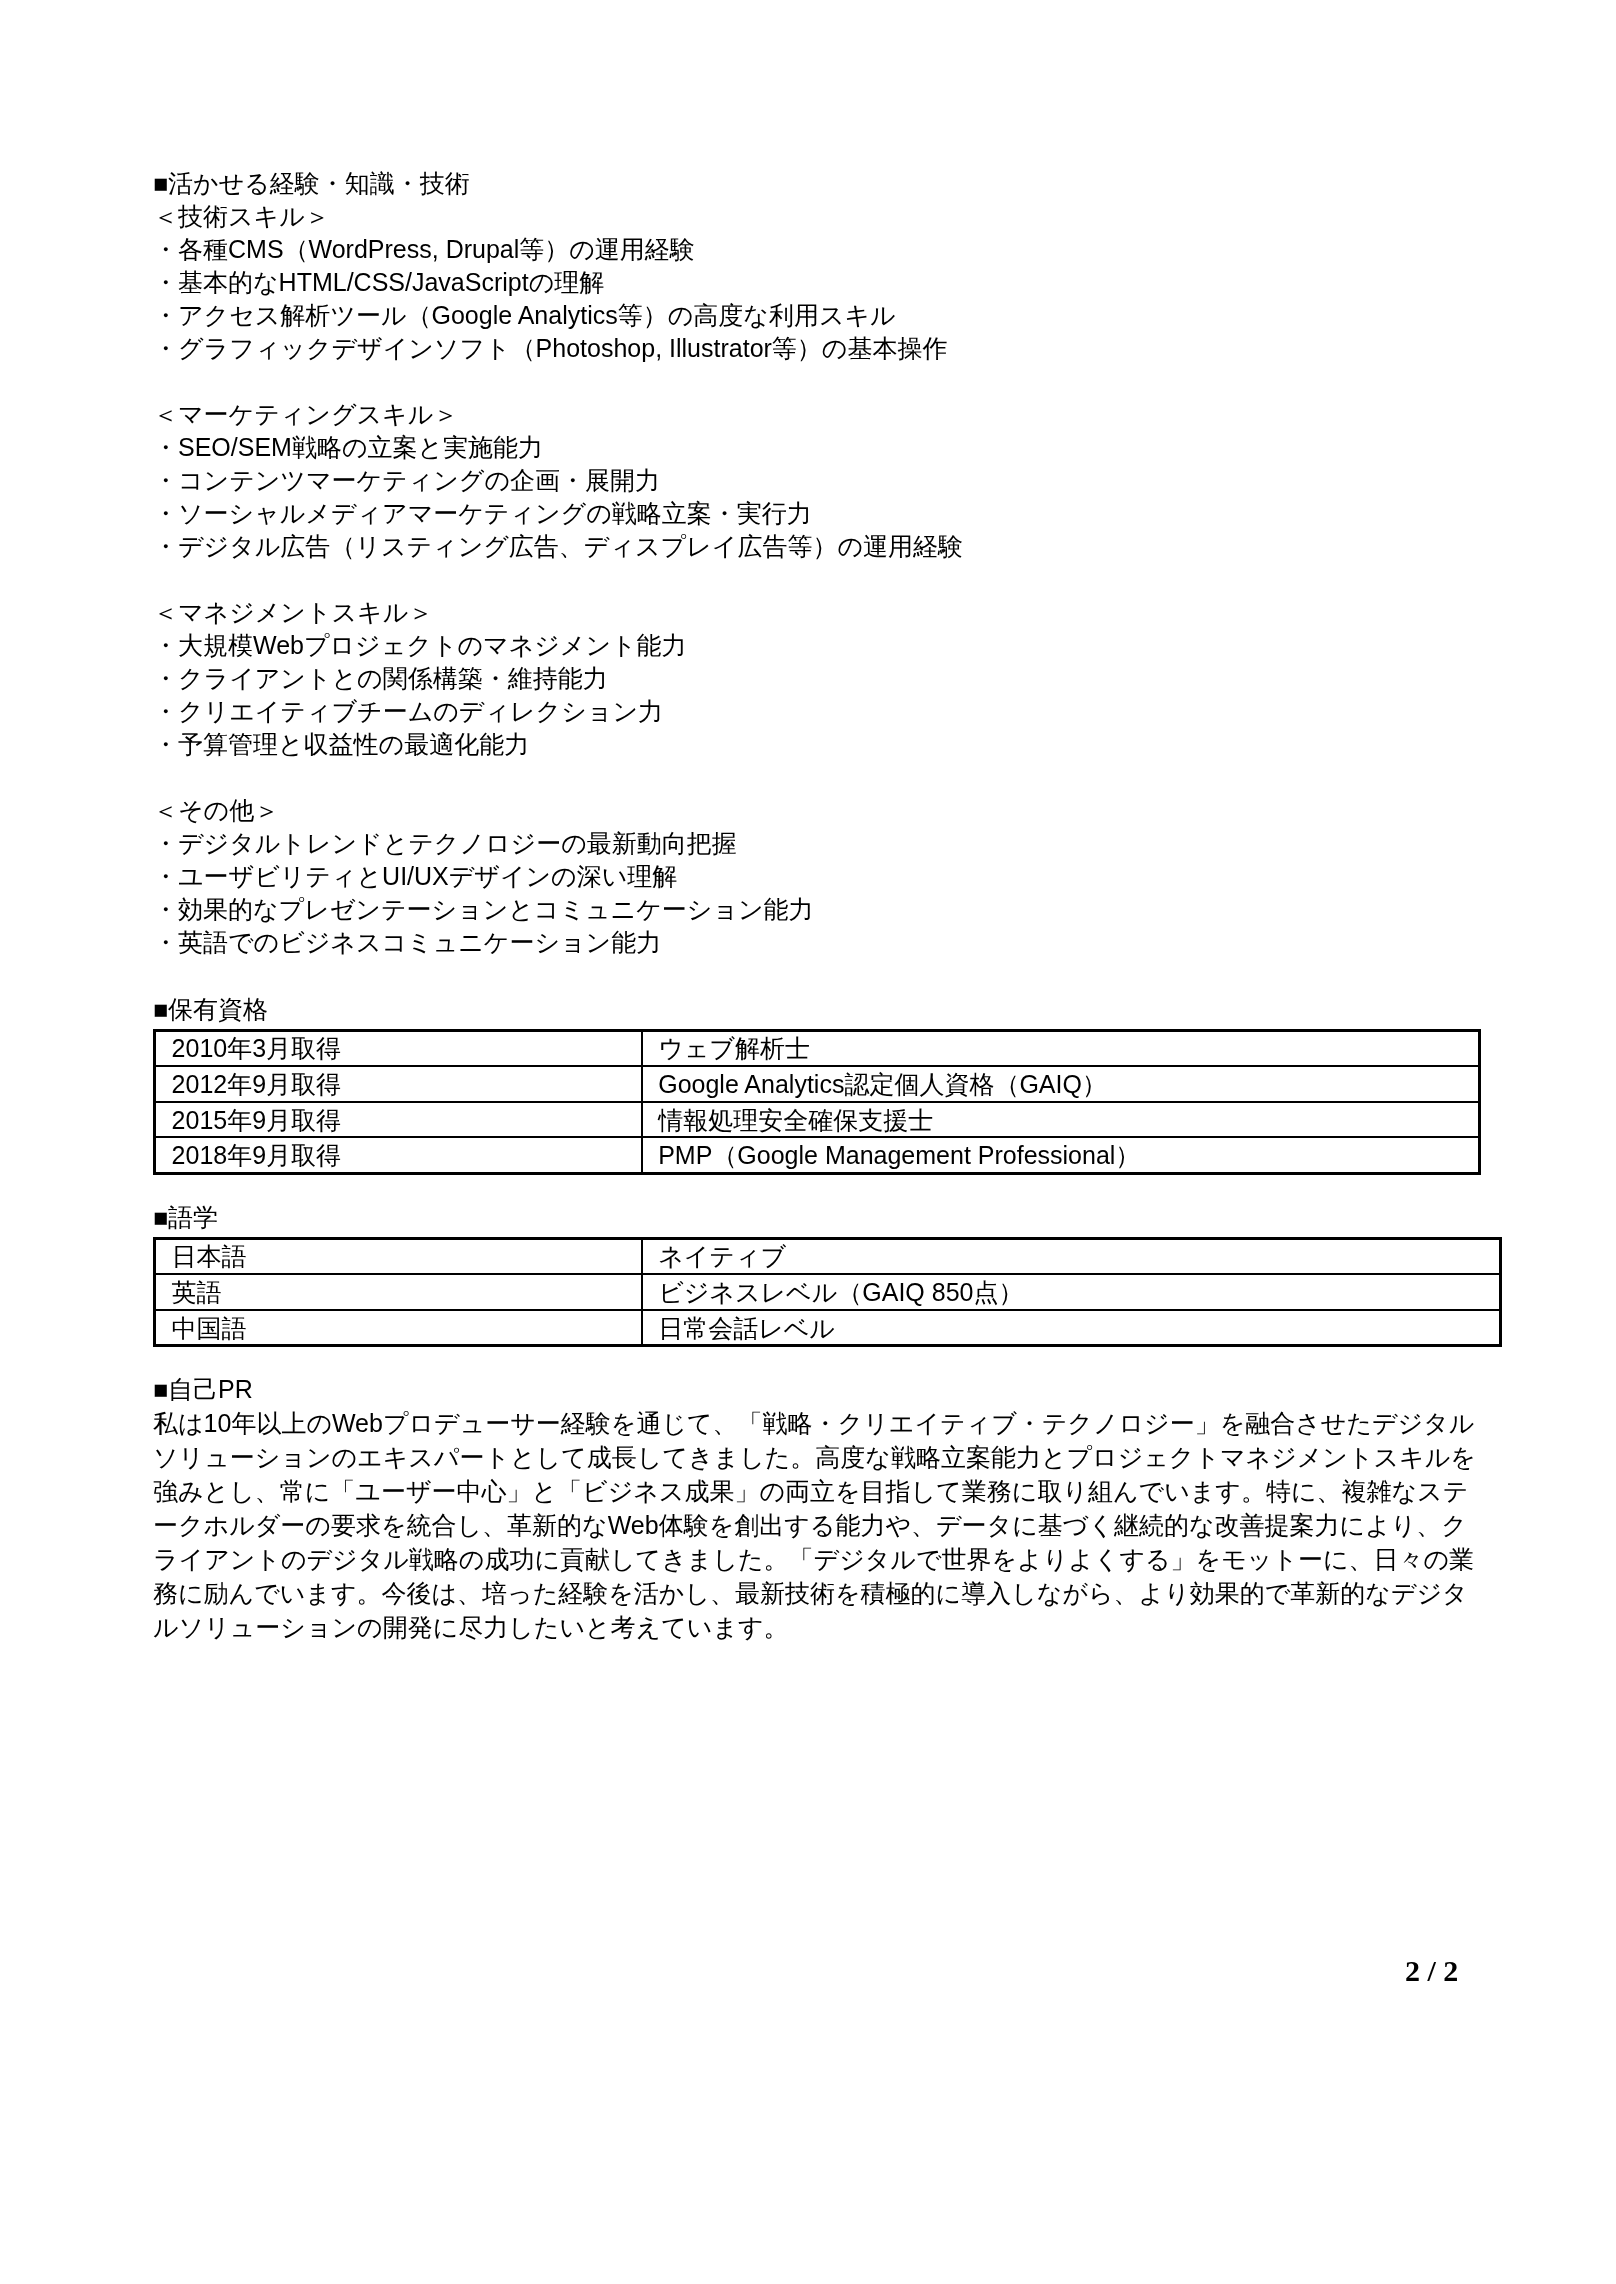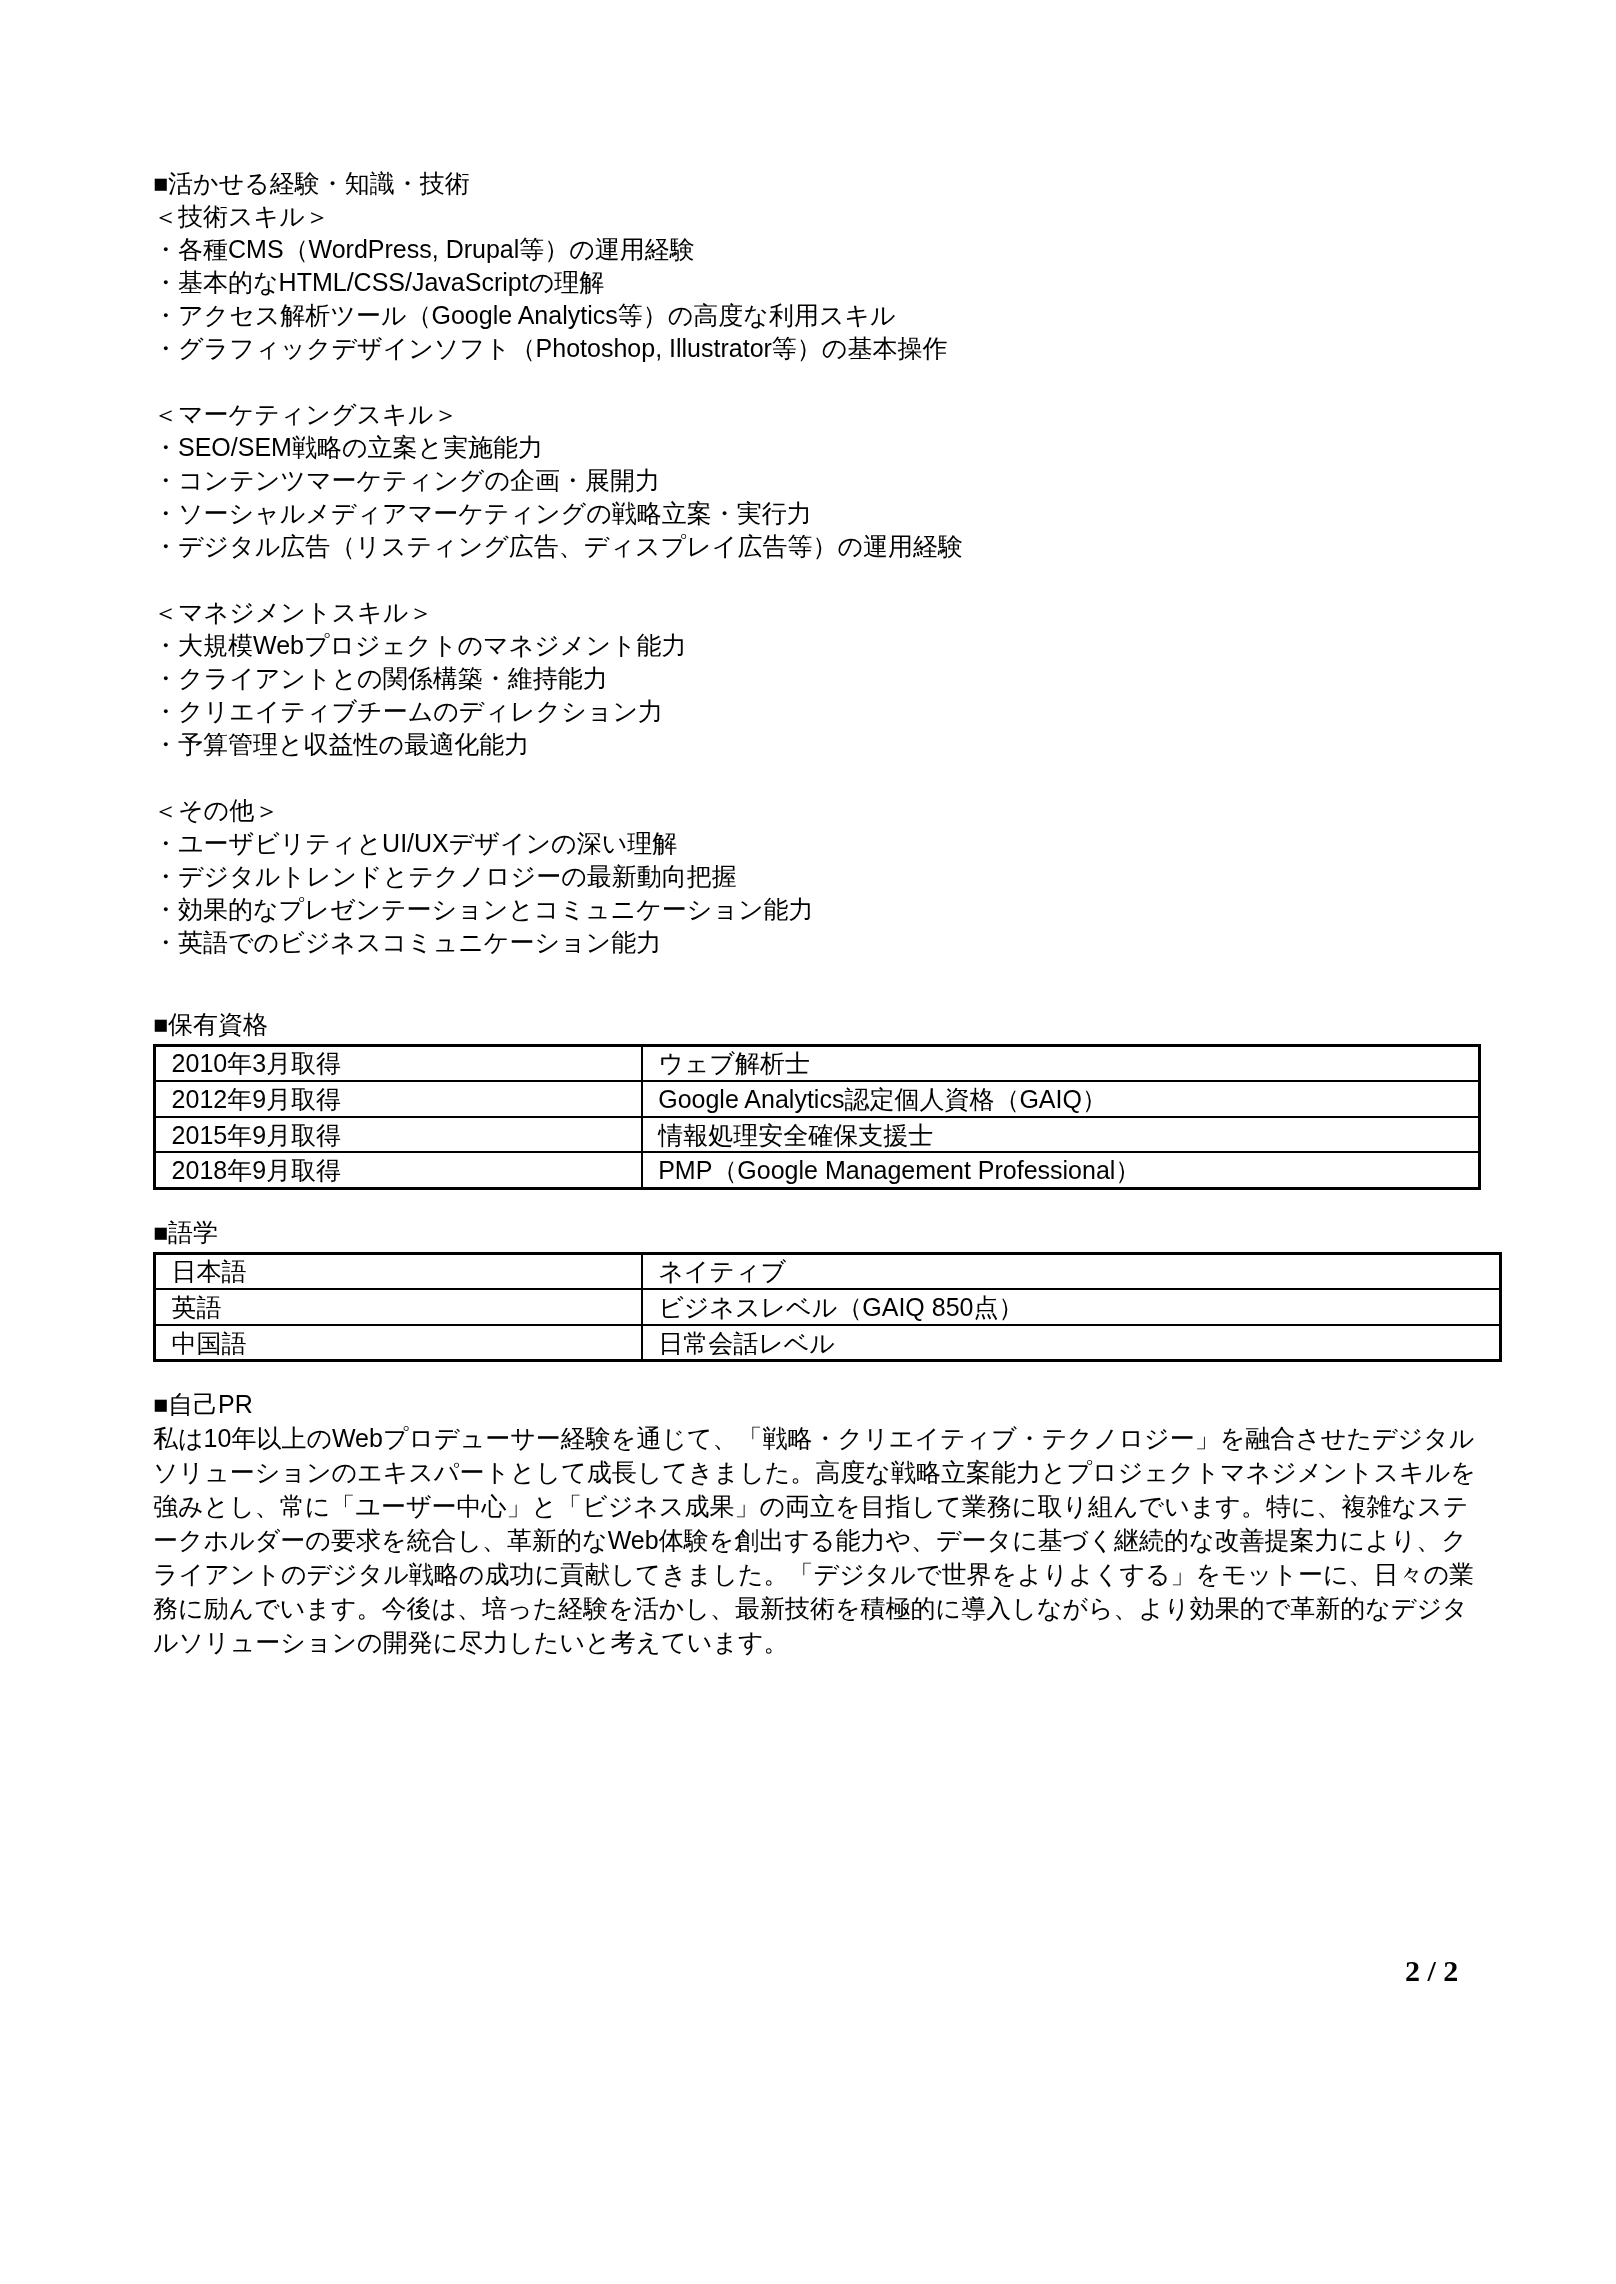--- a/index.html
+++ b/index.html
@@ -19,21 +19,21 @@
     width: 1328px;
   }
   .line {
     font-size: 25px;
     line-height: 33px;
     white-space: pre-wrap;
   }
   .skill-group { margin-top: 33px; }
   .skill-group.first { margin-top: 0; }
 
-  .section-certs { margin-top: 49px; }
+  .section-certs { margin-top: 34px; }
   .section-langs { margin-top: 26px; }
   .section-pr    { margin-top: 26px; }
 
   table {
     border-collapse: collapse;
     table-layout: fixed;
     margin-top: 2.6px;
     border: 3.9px solid #000000;
   }
   .cert-table { width: 1328px; }
@@ -98,22 +98,22 @@
       <div class="skill-group">
         <div class="line">＜マネジメントスキル＞</div>
         <div class="line">・大規模Webプロジェクトのマネジメント能力</div>
         <div class="line">・クライアントとの関係構築・維持能力</div>
         <div class="line">・クリエイティブチームのディレクション力</div>
         <div class="line">・予算管理と収益性の最適化能力</div>
       </div>
 
       <div class="skill-group">
         <div class="line">＜その他＞</div>
+        <div class="line">・デジタルトレンドとテクノロジーの最新動向把握</div>
         <div class="line">・ユーザビリティとUI/UXデザインの深い理解</div>
-        <div class="line">・デジタルトレンドとテクノロジーの最新動向把握</div>
         <div class="line">・効果的なプレゼンテーションとコミュニケーション能力</div>
         <div class="line">・英語でのビジネスコミュニケーション能力</div>
       </div>
     </section>
 
     <section class="section-certs">
       <div class="line">■保有資格</div>
       <table class="cert-table">
         <tbody>
           <tr>

